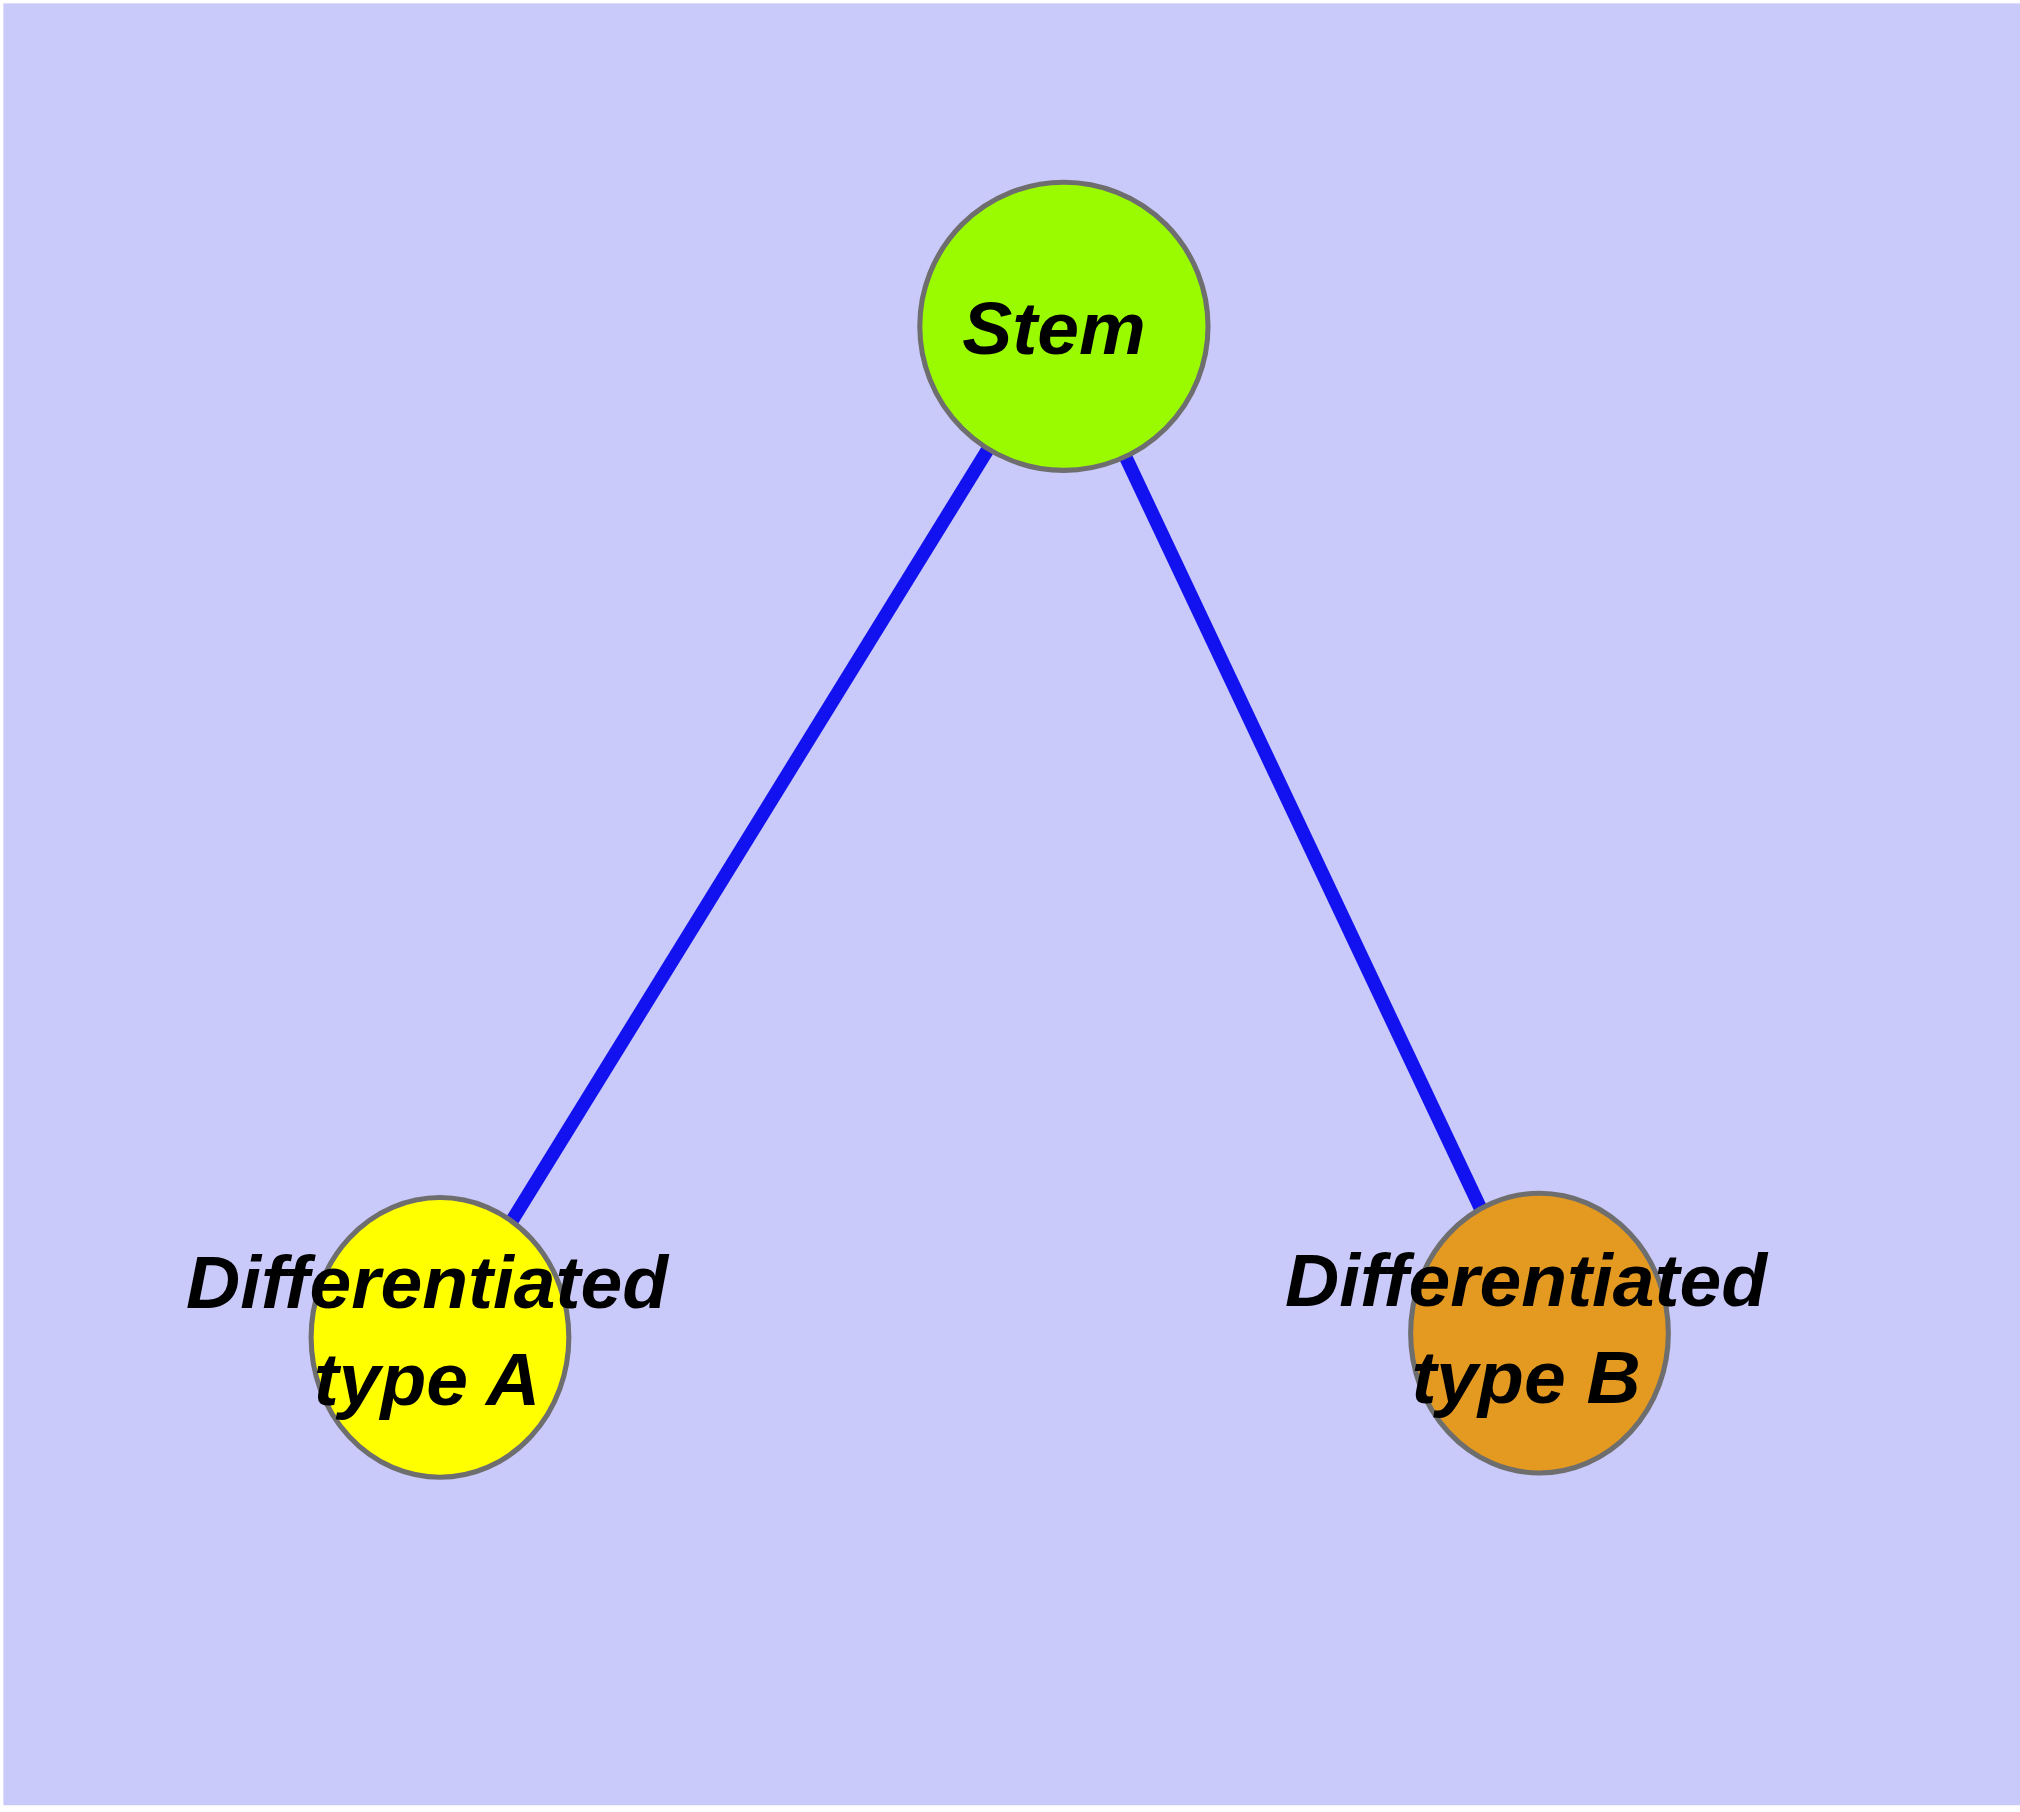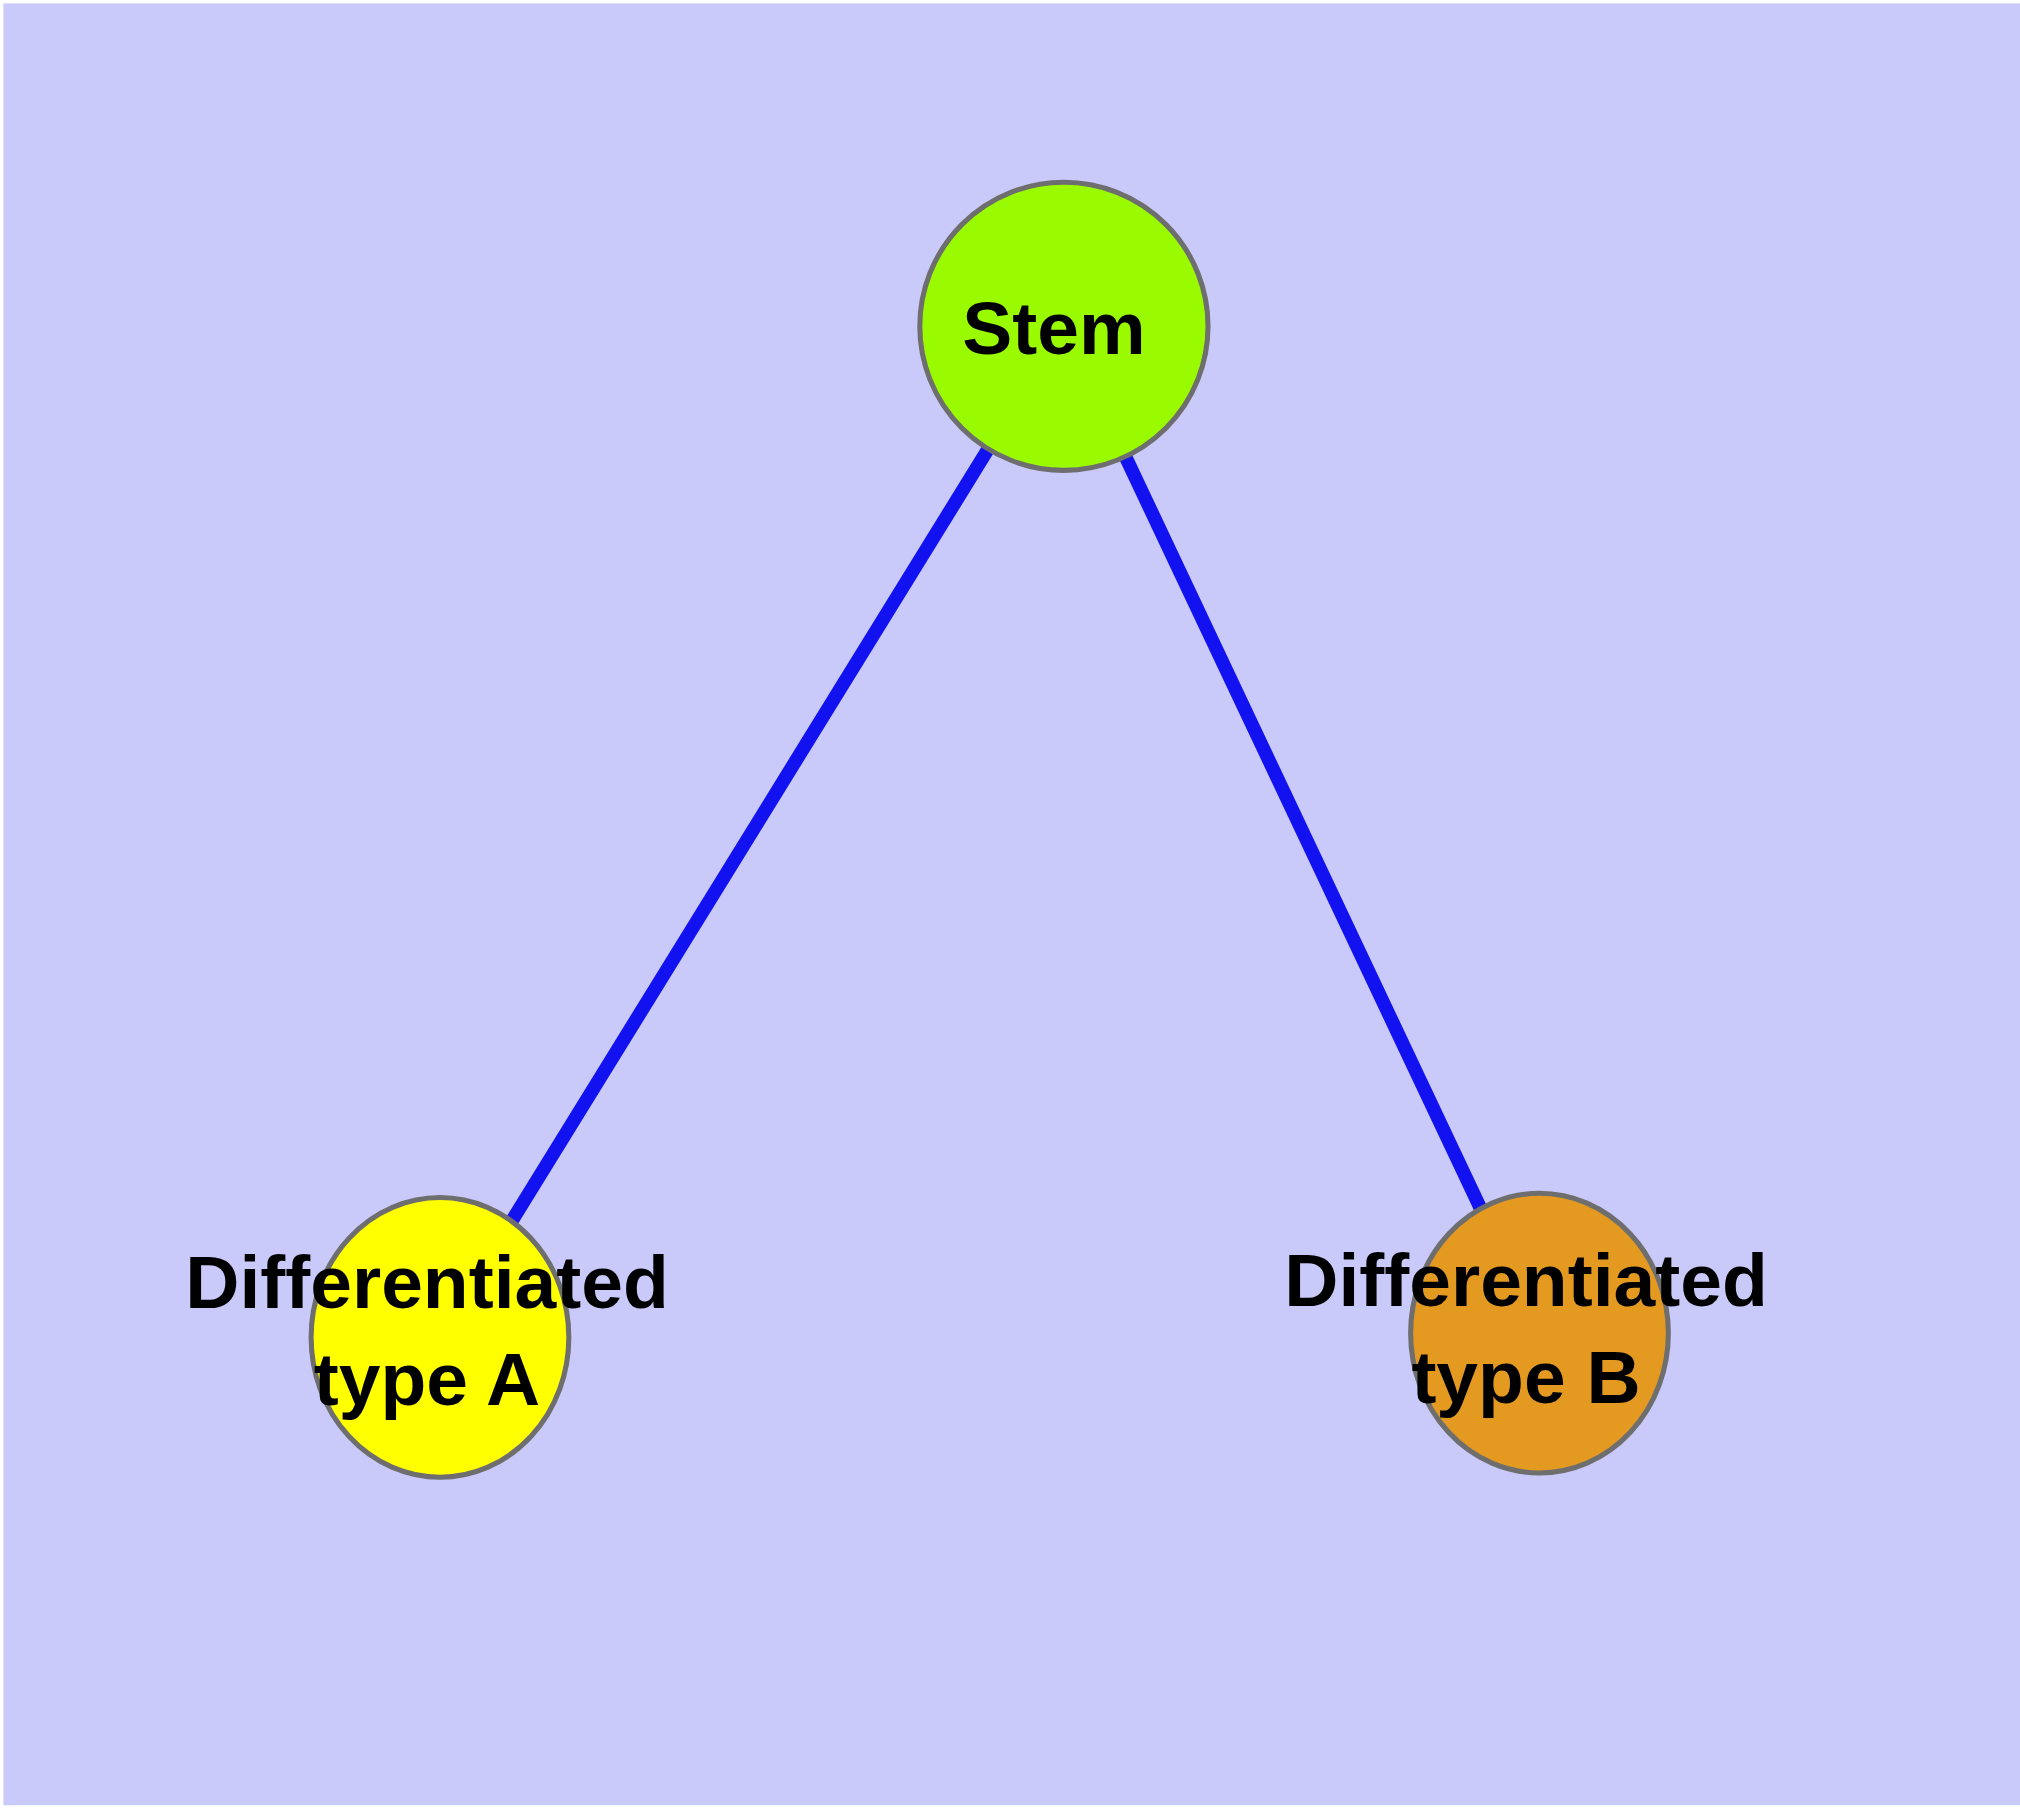--- a/index.html
+++ b/index.html
@@ -7,20 +7,21 @@
     padding: 0;
     background: #ffffff;
     font-family: "Liberation Sans", sans-serif;
   }
   #stage {
     position: relative;
     width: 2021px;
     height: 1812px;
     overflow: hidden;
     background: #ffffff;
+    font-style: italic;
   }
   #graph-svg {
     position: absolute;
     left: 0;
     top: 0;
     width: 100%;
     height: 100%;
     display: block;
   }
   .node-label {

